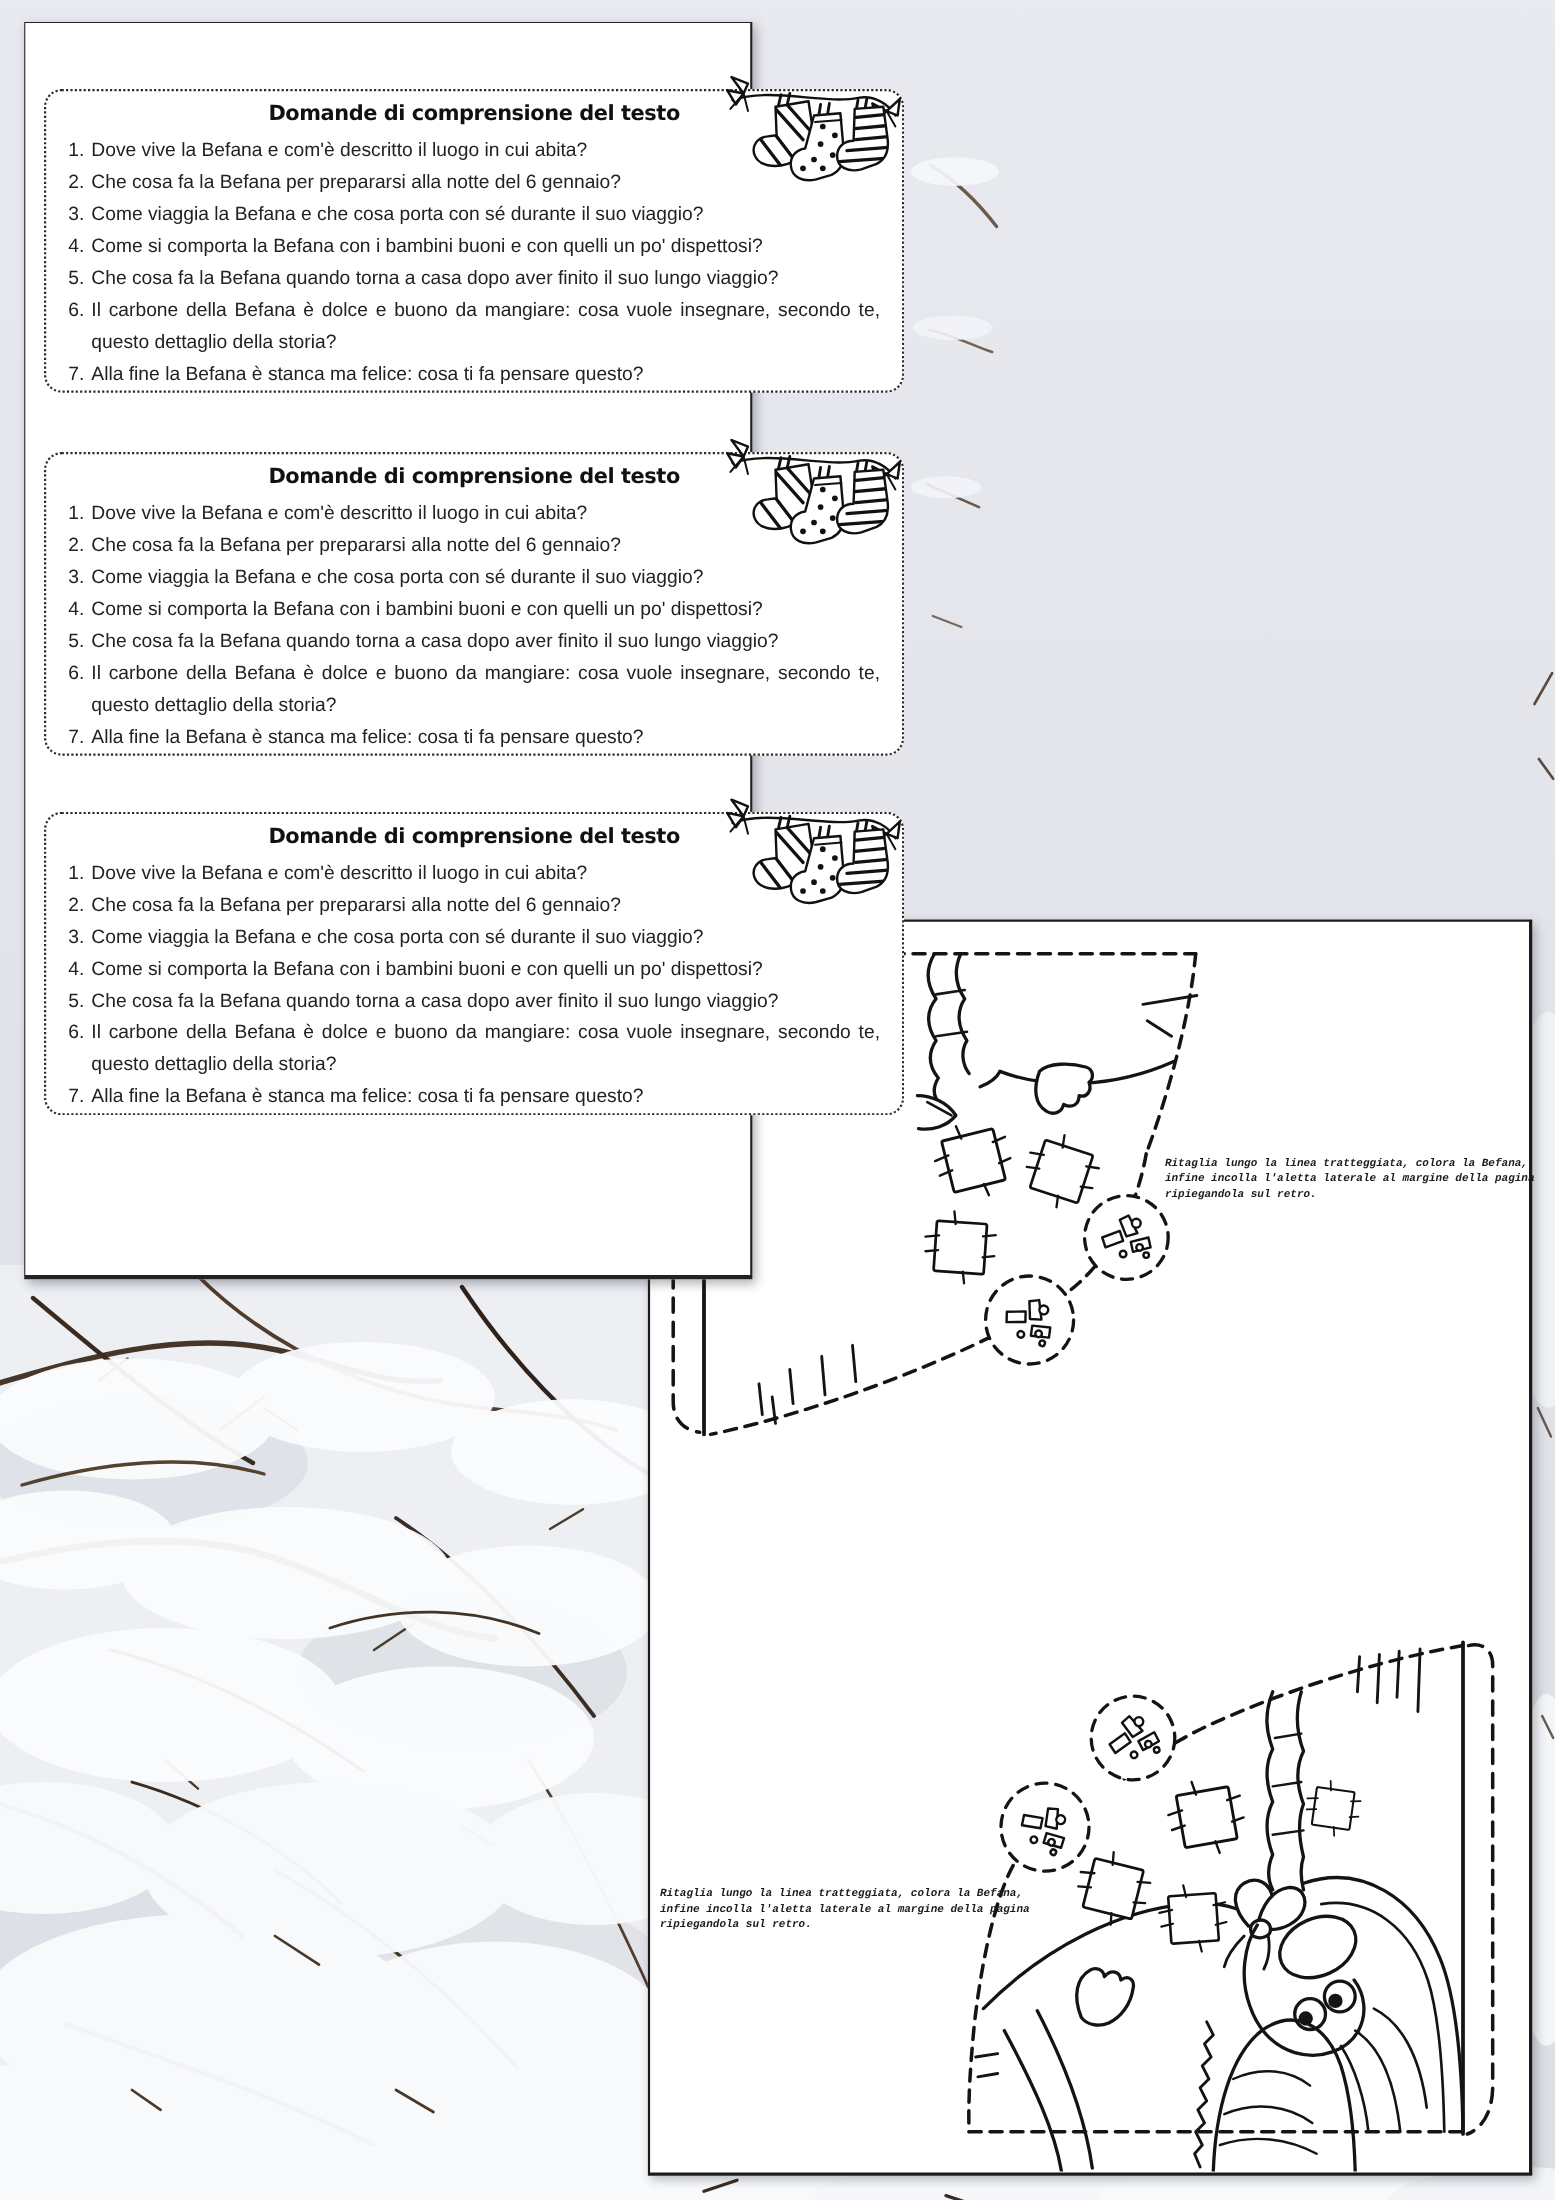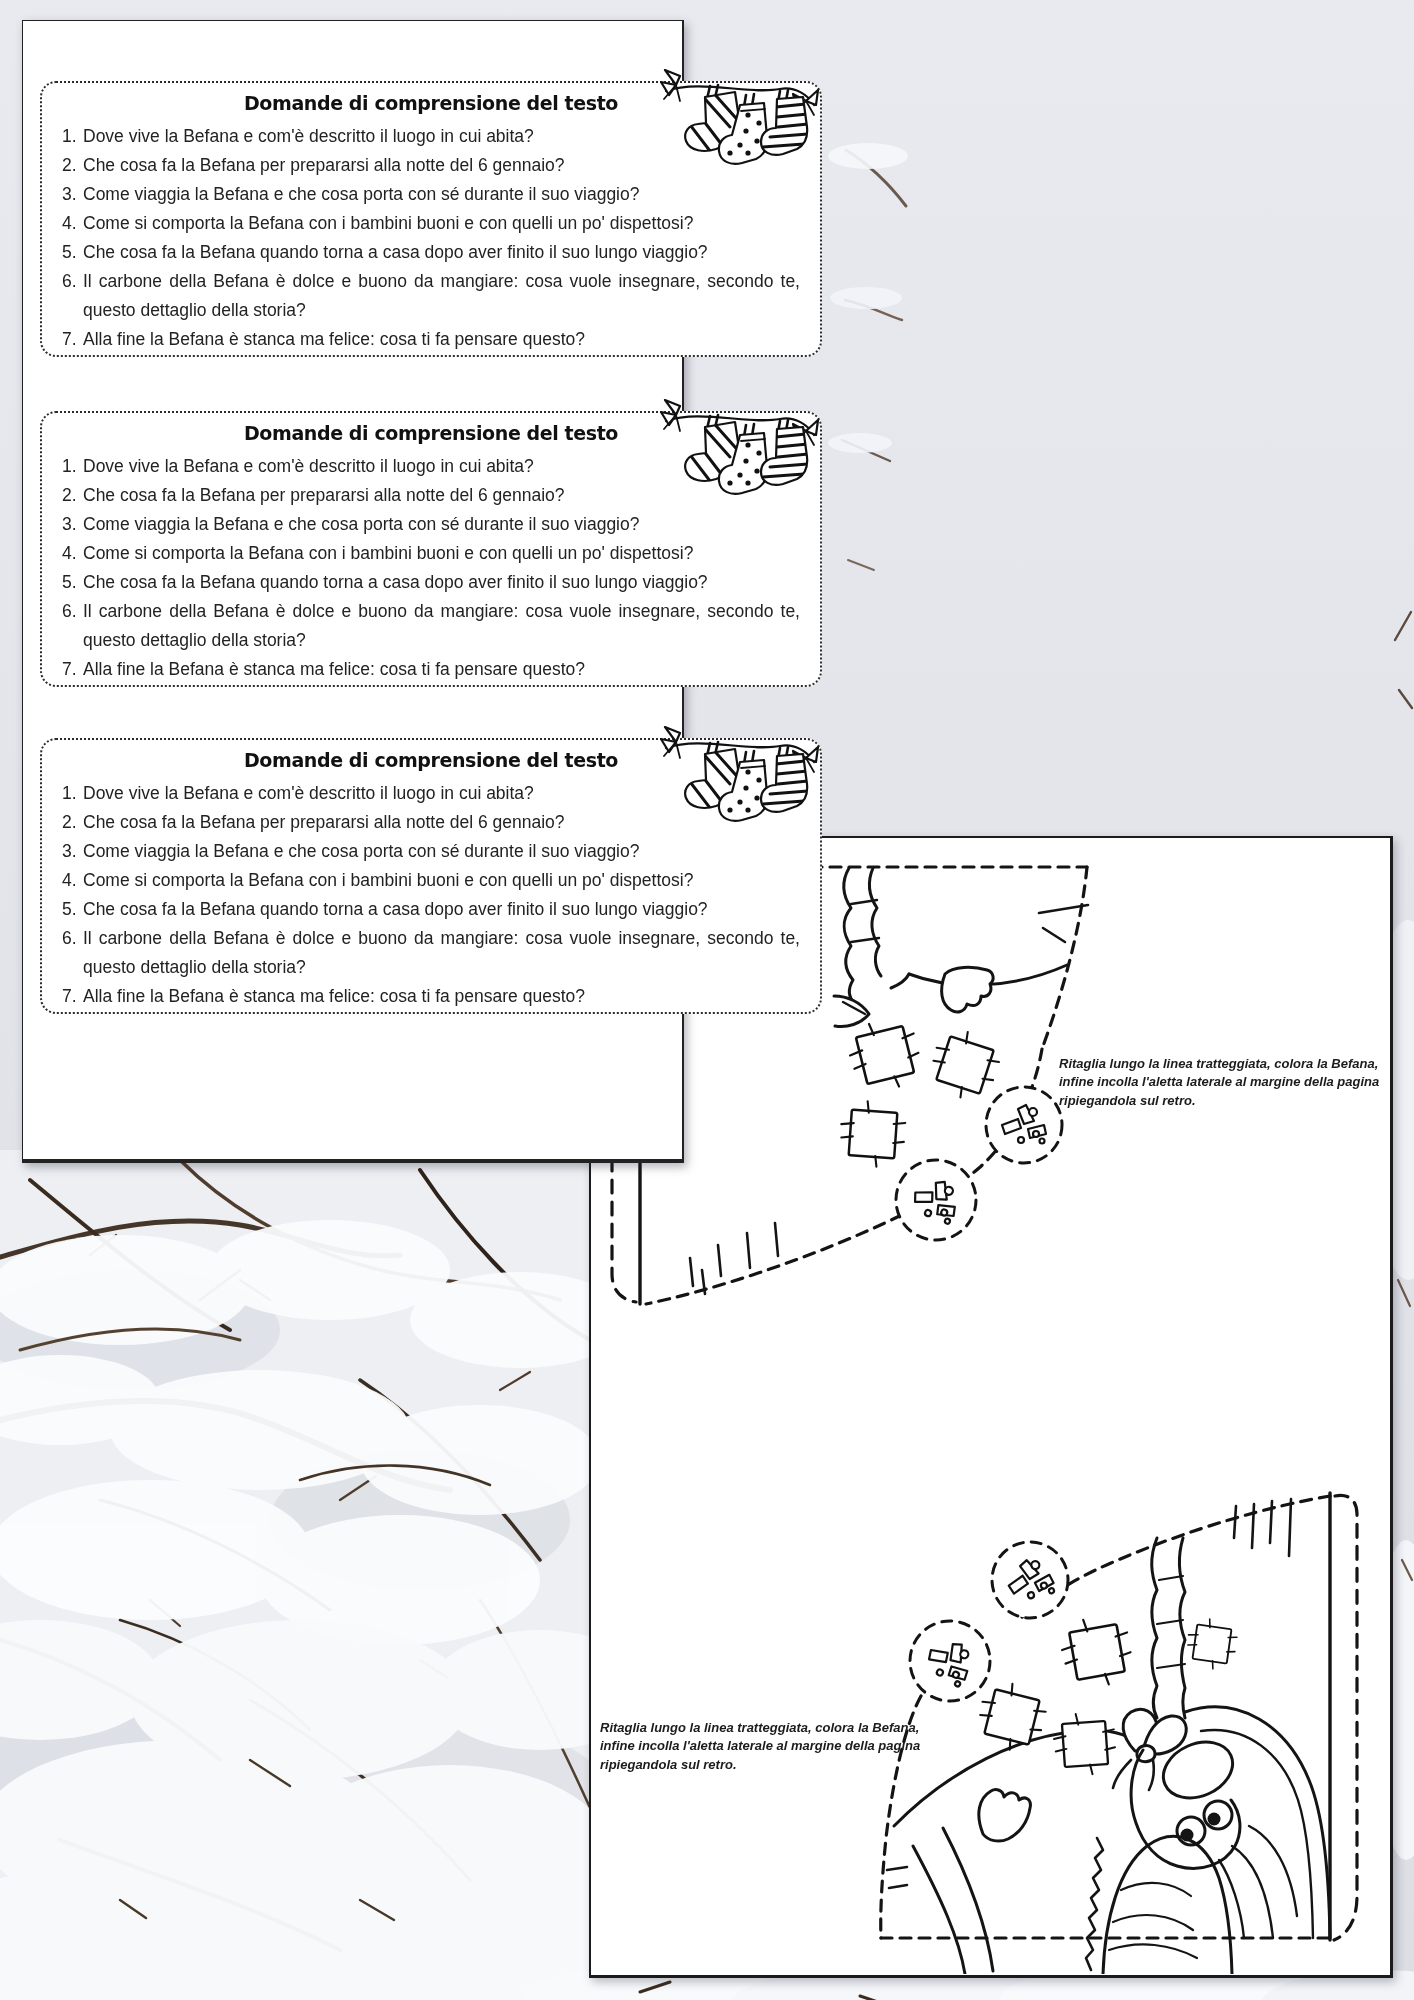--- a/index.html
+++ b/index.html
@@ -47,23 +47,23 @@
     color:#222;
   }
   .q-num{position:absolute;left:0;top:0;}
   .stockings{position:absolute;left:637px;width:160px;height:125px;z-index:5;}
   .st1{top:44px;} .st2{top:374px;} .st3{top:701px;}
 
   
   .craft-svg{position:absolute;left:0;top:0;width:804px;height:1136px;}
   .craft-note{
     position:absolute;width:344px;
-    font-family:Liberation Sans, sans-serif;
+    font-family:Liberation Mono, monospace;
     font-style:italic;font-weight:600;
-    font-size:13px;line-height:1.42;color:#1c1c1c;
+    font-size:10px;line-height:1.42;color:#1c1c1c;
   }
   .note-1{left:468px;top:204px;}
   .note-2{left:9px;top:868px;}
 </style>
 </head>
 <body>
 
 <svg class="bg-svg" viewBox="0 0 1414 2000" aria-hidden="true">
 
   <g stroke-linecap="round" fill="none">

